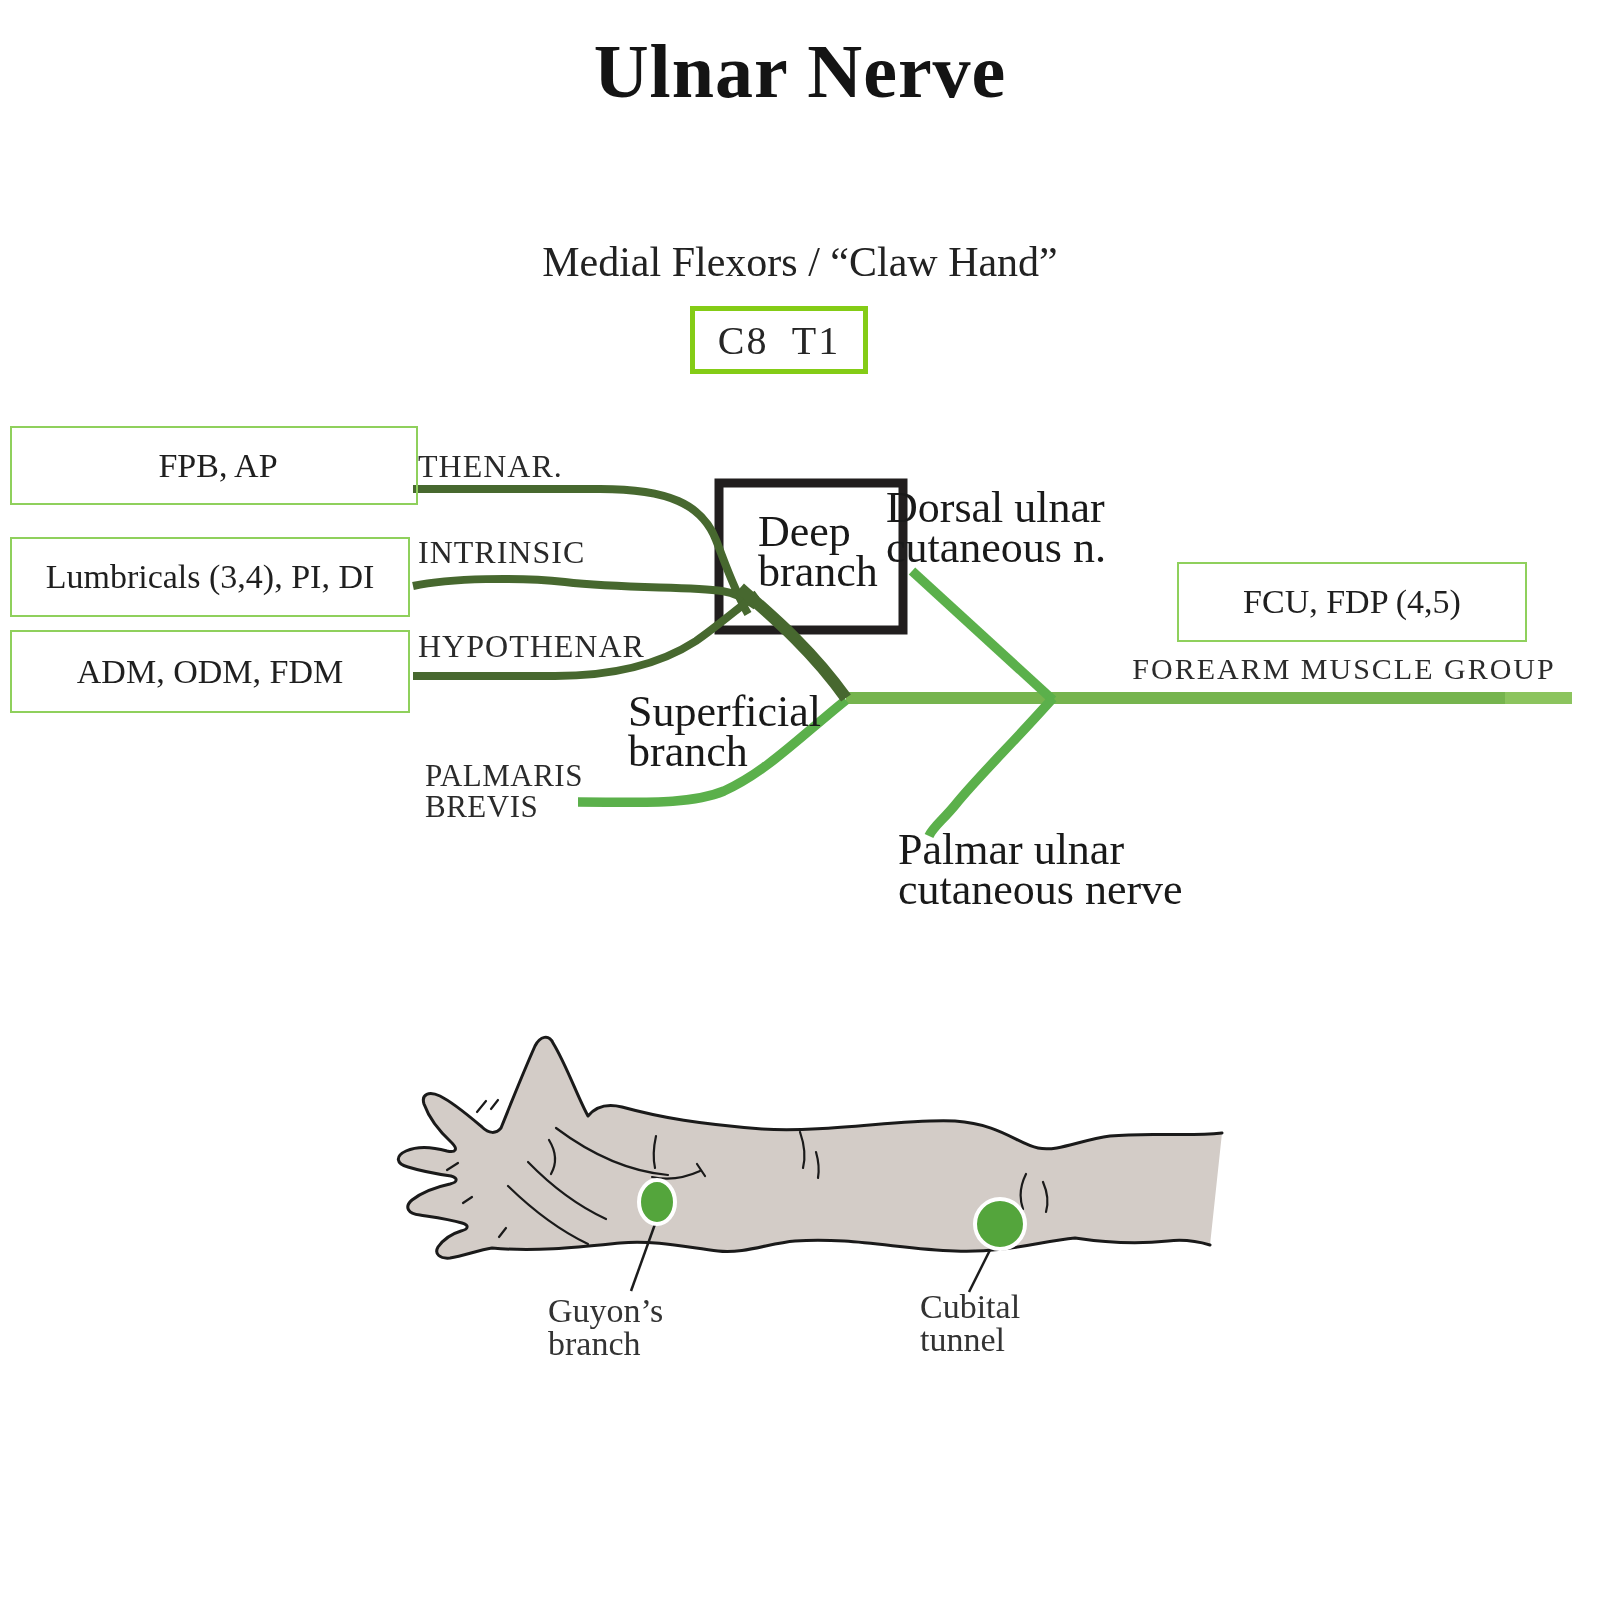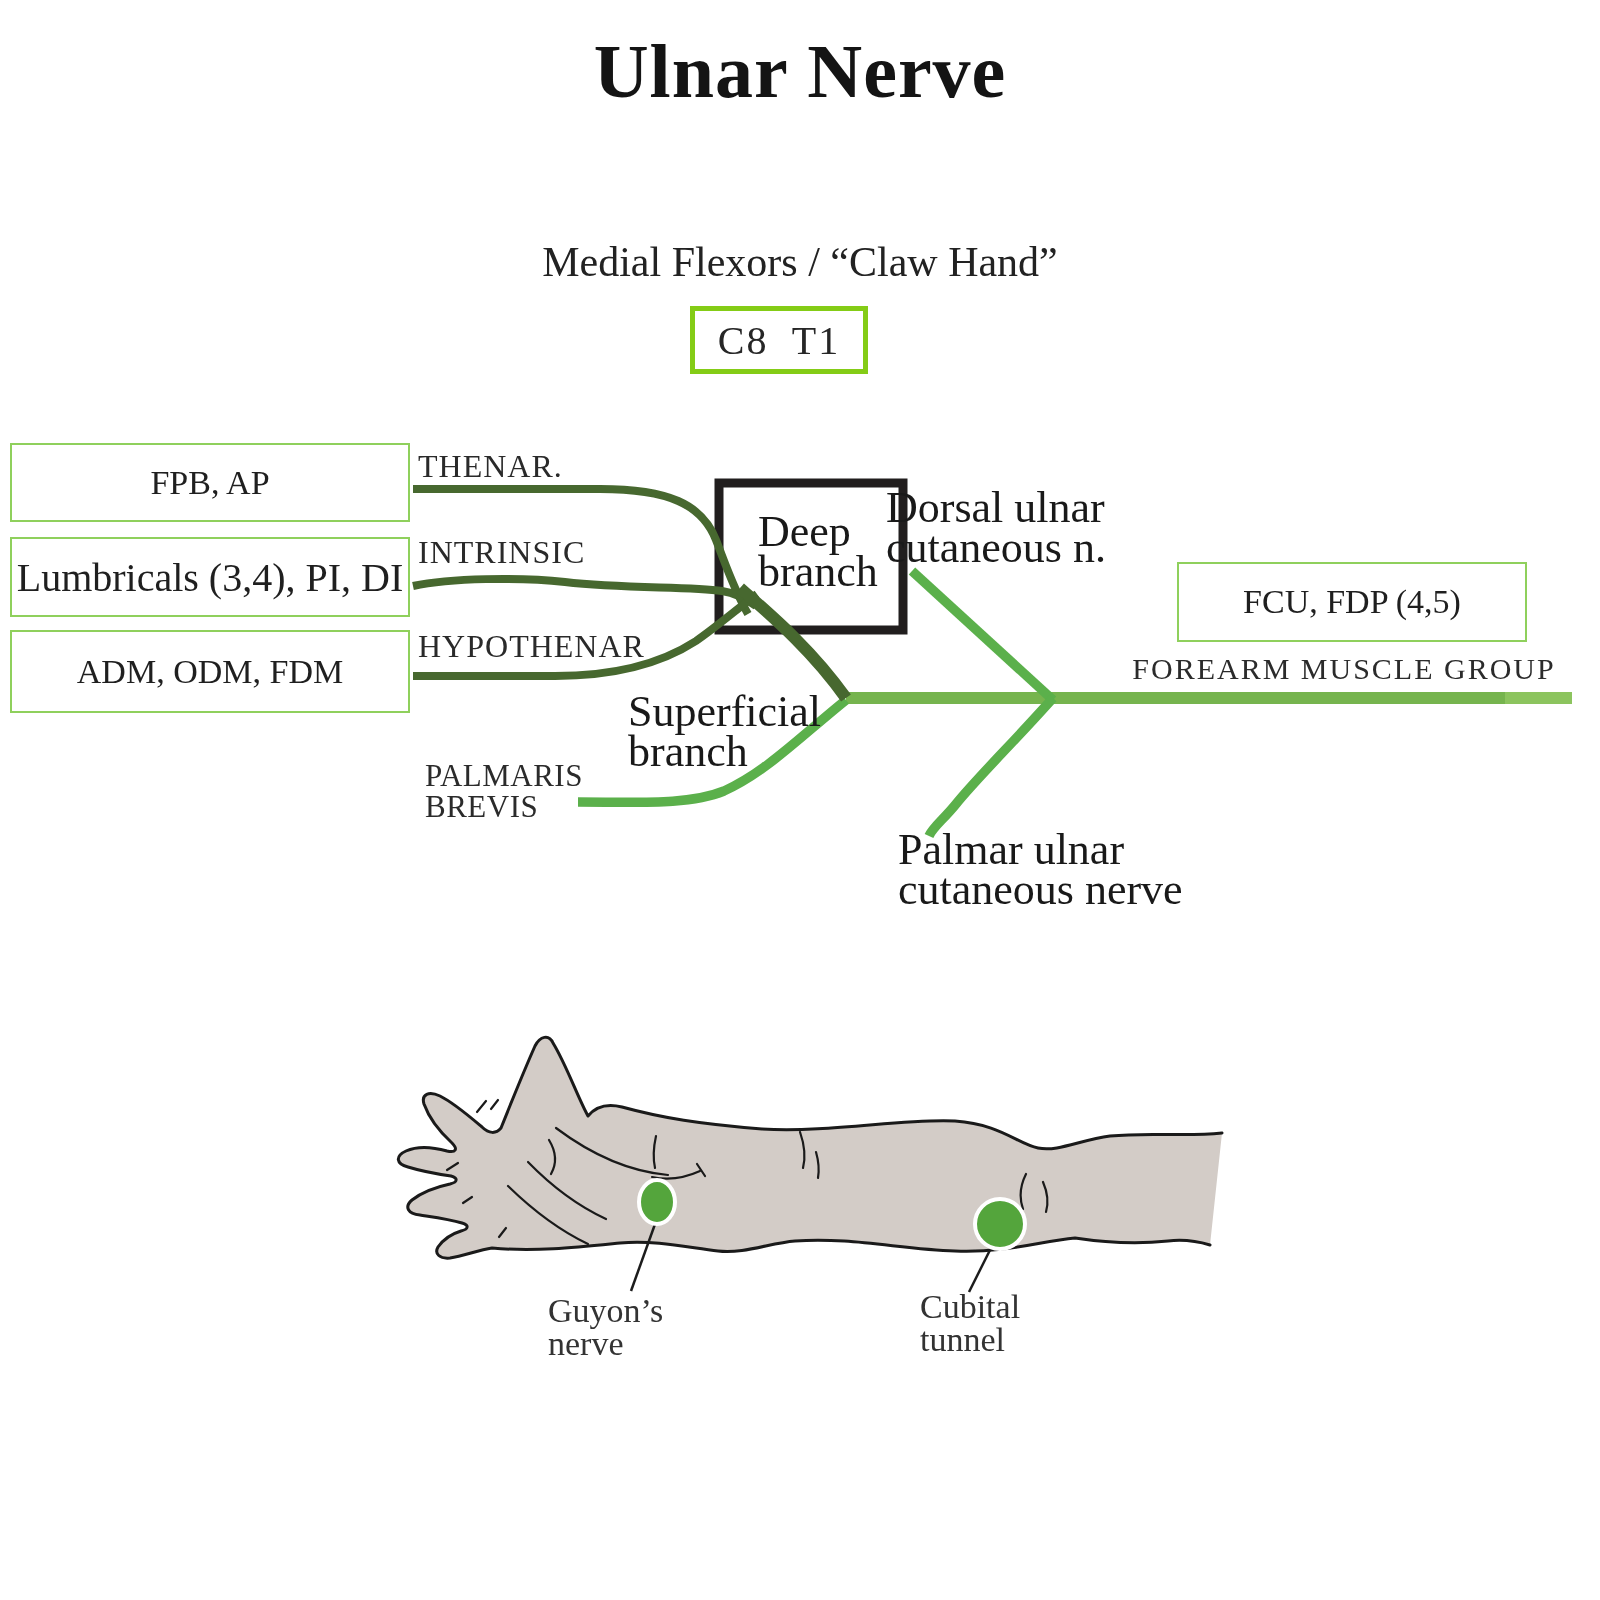--- a/index.html
+++ b/index.html
@@ -10,22 +10,22 @@
   .sans{font-family:Liberation Serif, serif;}
   .serif{font-family:"Liberation Serif","DejaVu Serif",serif;}
   .title{left:0;right:0;top:28px;text-align:center;font-size:76px;font-weight:600;
          letter-spacing:1px;color:#141414;}
   .subtitle{left:0;right:0;top:238px;text-align:center;font-size:42px;font-weight:400;color:#222;}
   .roots-box{left:690px;top:306px;width:168px;height:58px;border:5px solid #84cc16;
              display:flex;align-items:center;justify-content:center;}
   .roots-text{font-size:40px;font-weight:500;letter-spacing:2px;color:#262626;white-space:pre;}
   .mbox{left:10px;width:396px;border:2.5px solid #8fd05c;display:flex;align-items:center;
         justify-content:center;font-size:34px;color:#1f1f1f;background:#fff0;}
-  .mbox1{top:443px;height:75px;}
-  .mbox2{top:537px;height:76px;font-size:40px;}
+  .mbox1{top:426px;height:75px;padding-left:8px;}
+  .mbox2{top:537px;height:76px;font-size:34px;}
   .mbox3{top:630px;height:79px;}
   .slabel{left:418px;font-size:32px;letter-spacing:1px;color:#2a2a2a;}
   .thenar{top:448px;text-align:right;} .intrinsic{top:534px;} .hypothenar{top:628px;}
   .fcu-box{left:1177px;top:562px;width:346px;height:76px;border:2.5px solid #8fd05c;
            display:flex;align-items:center;justify-content:center;font-size:34px;color:#1f1f1f;}
   .forearm-group{left:1120px;top:652px;width:448px;text-align:center;font-size:30px;
                  letter-spacing:2px;color:#2b2b2b;}
   .nerve-label{font-size:44px;line-height:0.9;color:#191919;white-space:pre-line;}
   .deep-label{left:758px;top:512px;}
   .dorsal-label{left:886px;top:488px;}
@@ -152,17 +152,17 @@
 cutaneous n.</div>
   <div class="abs serif nerve-label superficial-label">Superficial
 branch</div>
   <div class="abs serif nerve-label palmar-label">Palmar  ulnar
 cutaneous nerve</div>
 
   <div class="abs sans palmaris-label">PALMARIS
 BREVIS</div>
 
   <div class="abs sans landmark-label guyons">Guyon’s
-nerve</div>
+branch</div>
   <div class="abs sans landmark-label cubital">Cubital
 tunnel</div>
 
 </div>
 
 </body></html>

